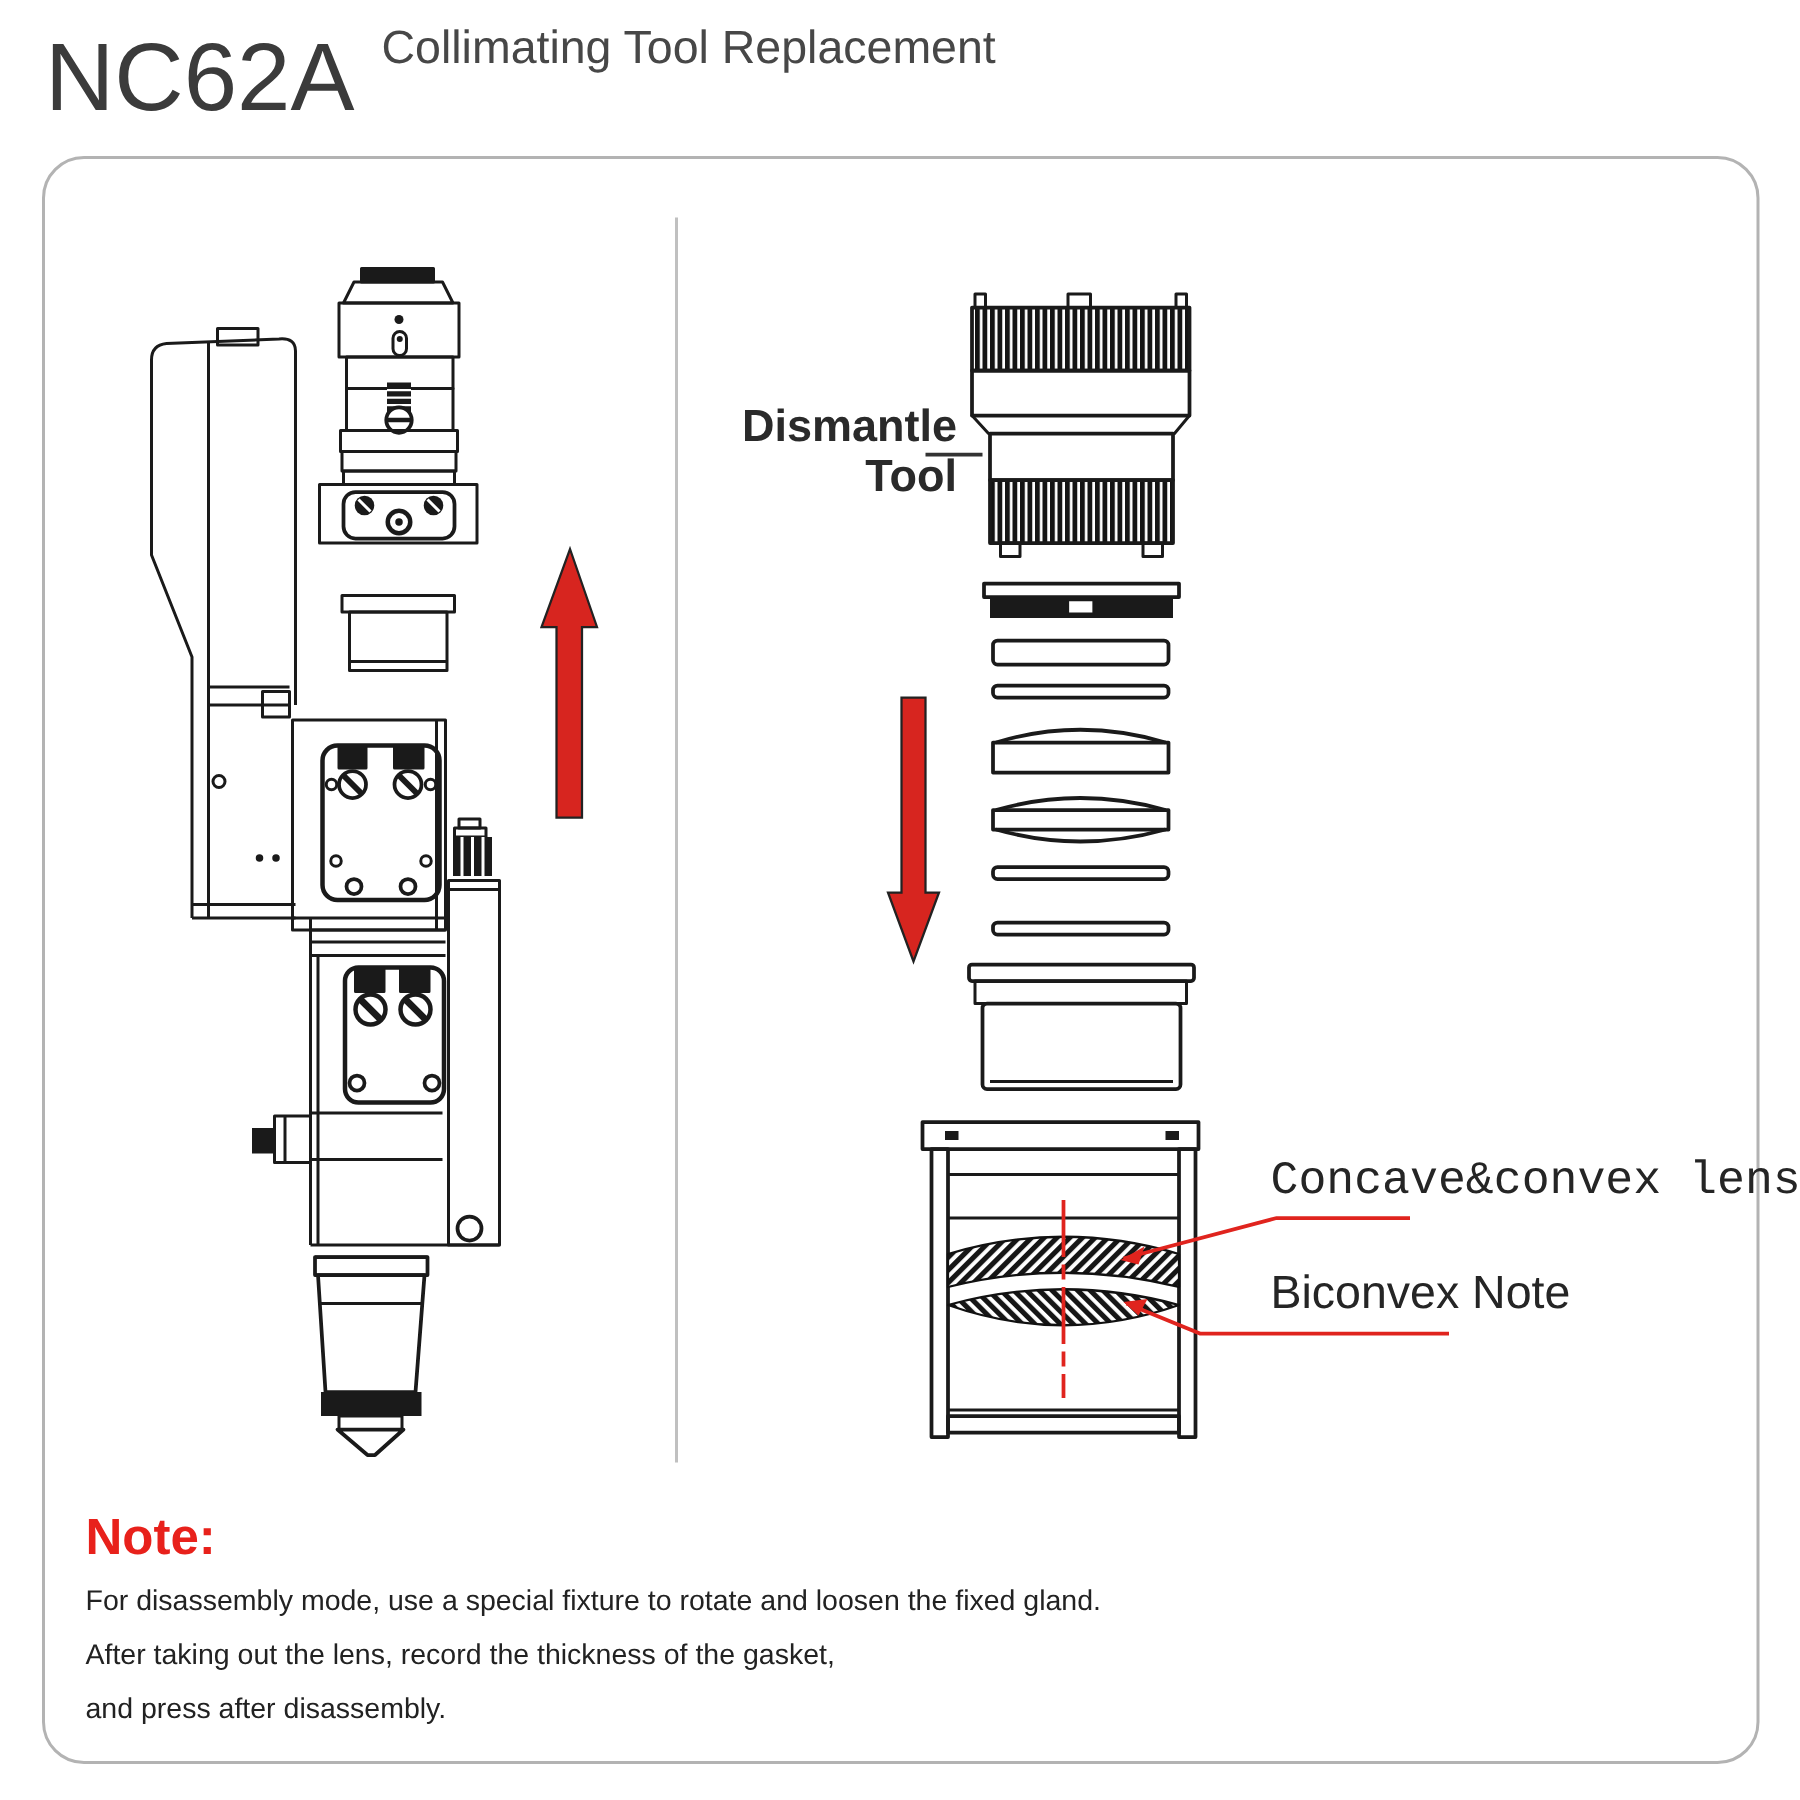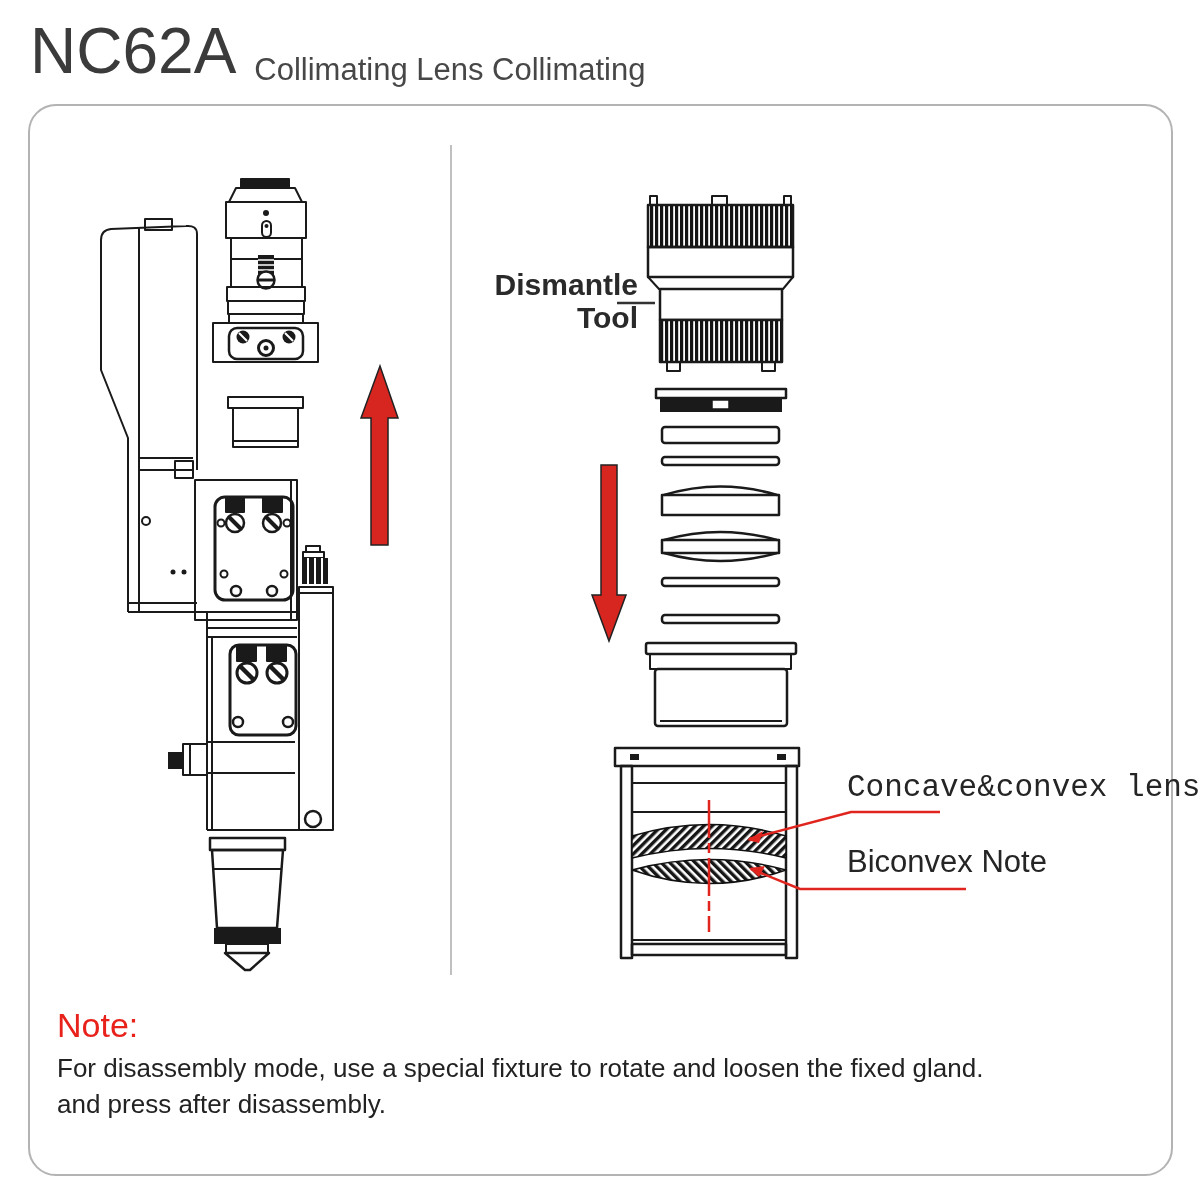--- a/index.html
+++ b/index.html
@@ -1,40 +1,40 @@
 <!DOCTYPE html>
 <html><head>
 <meta charset="utf-8">
 <style>
   html,body{margin:0;padding:0;}
   body{
     width:1200px;height:1200px;position:relative;background:#ffffff;
     font-family:"Liberation Sans","DejaVu Sans",sans-serif;
     -webkit-font-smoothing:antialiased;overflow:hidden;
   }
-  .header{position:absolute;left:30px;top:14px;display:flex;align-items:flex-end;gap:18px;}
+  .header{position:absolute;left:30px;top:14px;display:flex;align-items:flex-start;gap:18px;}
   .model{font-size:64px;color:#3b3b3b;letter-spacing:0px;}
   .subtitle{font-size:31px;color:#474747;}
   .frame{
     position:absolute;left:28px;top:104px;width:1141px;height:1068px;
     border:2px solid #b3b3b3;border-radius:28px;background:#fff;
   }
   .divider{position:absolute;left:450px;top:145px;height:830px;width:0;border-left:2px solid #ababab;opacity:.75;}
   svg{position:absolute;}
   .lbl{position:absolute;color:#252525;font-size:31px;white-space:nowrap;}
   .lbl-dismantle{left:460px;top:268px;width:178px;white-space:normal;text-align:right;font-size:30px;line-height:33px;color:#2a2a2a;font-weight:bold;}
-  .note-title{position:absolute;left:57px;top:1006px;font-size:34px;color:#e8211b;}
-  .note-body{position:absolute;left:57px;top:1050px;font-size:26px;color:#222222;line-height:36px;}
+  .note-title{position:absolute;left:57px;top:1006px;font-size:34px;color:#e8211b;font-weight:bold;}
+  .note-body{position:absolute;left:57px;top:1050px;font-size:19px;color:#222222;line-height:36px;}
 </style>
 </head>
 <body>
 
 <div class="header">
   <span class="model">NC62A</span>
-  <span class="subtitle">Collimating Lens Collimating</span>
+  <span class="subtitle">Collimating Tool Replacement</span>
 </div>
 
 <div class="frame"></div>
 <div class="divider"></div>
 
 <svg style="left:55px;top:145px;" width="395" height="870" viewBox="55 145 395 870">
   <g stroke="#1a1a1a" fill="none" stroke-width="2" stroke-linejoin="round">
 
     <rect x="145" y="219" width="27" height="11"></rect>
     <path d="M101,240 Q101,230 111,229 L186,226 Q197,225 197,234 L197,470"></path>
@@ -201,14 +201,15 @@
   <path d="M601,465 H617 V595 H626 L609,641 L592,595 H601 Z" fill="#d7251f" stroke="#222" stroke-width="1.5"></path>
 </svg>
 
 <div class="lbl lbl-dismantle">Dismantle Tool</div>
 <div class="lbl" style="left:847px;top:770px;font-family:Liberation Mono, monospace;">Concave&amp;convex lens</div>
 <div class="lbl" style="left:847px;top:844px;">Biconvex Note</div>
 
 <div class="note-title">Note:</div>
 <div class="note-body">
   <div>For disassembly mode, use a special fixture to rotate and loosen the fixed gland.</div>
+  <div>After taking out the lens, record the thickness of the gasket,</div>
   <div>and press after disassembly.</div>
 </div>
 
 </body></html>

